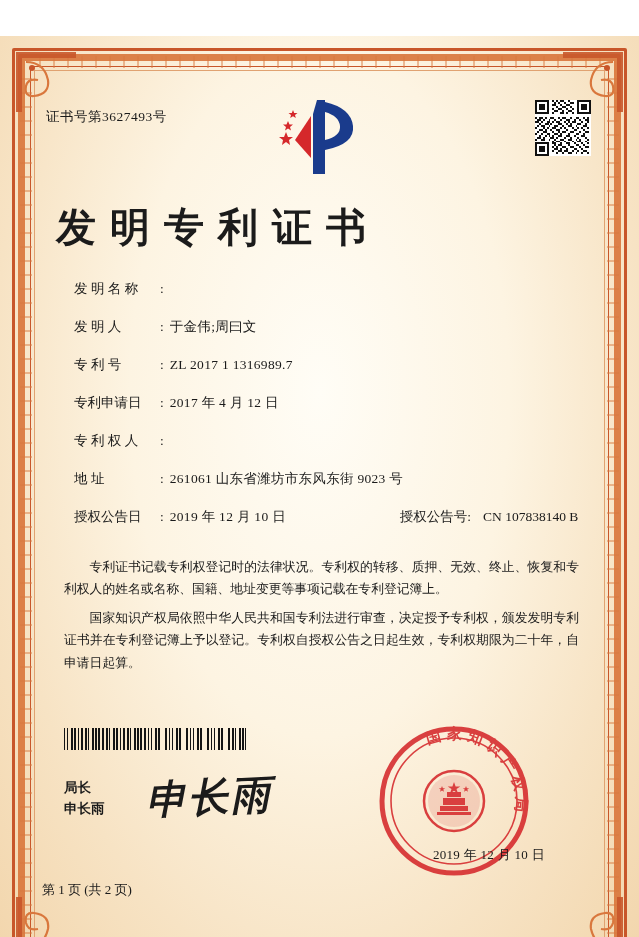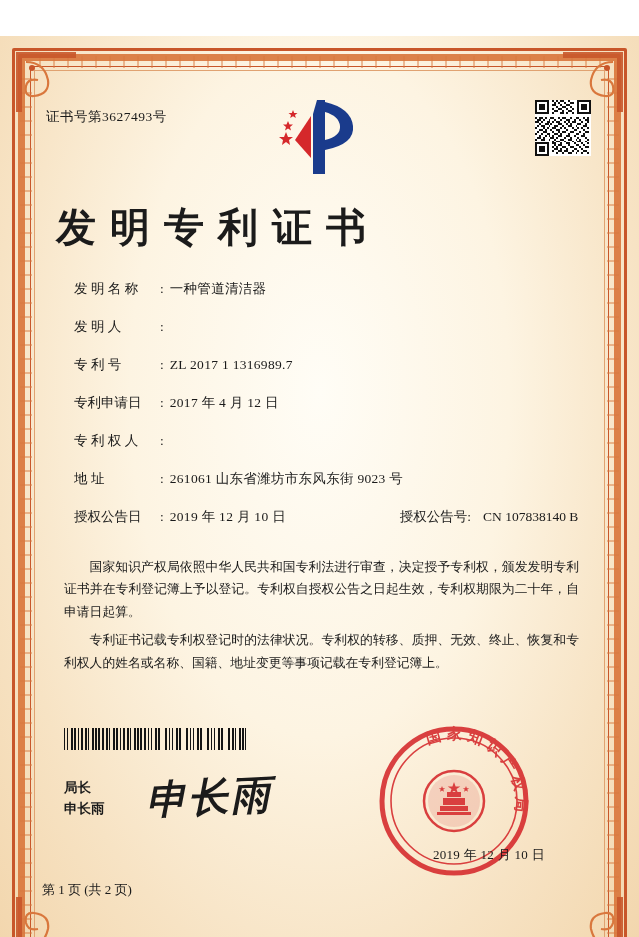--- a/index.html
+++ b/index.html
@@ -524,25 +524,25 @@
         </g>
       </svg>
     </div>
 
     <div class="title">发明专利证书</div>
 
     <div class="fields">
       <div class="field-row">
         <span class="field-label">发 明 名 称</span>
         <span class="field-colon">:</span>
-        <span class="field-value">一种管道清洁器</span>
       </div>
       <div class="field-row">
         <span class="field-label">发 明 人</span>
         <span class="field-colon">:</span>
+        <span class="field-value">于金伟;周曰文</span>
       </div>
       <div class="field-row">
         <span class="field-label">专 利 号</span>
         <span class="field-colon">:</span>
         <span class="field-value">ZL 2017 1 1316989.7</span>
       </div>
       <div class="field-row">
         <span class="field-label">专利申请日</span>
         <span class="field-colon">:</span>
         <span class="field-value">2017 年 4 月 12 日</span>
@@ -560,22 +560,22 @@
         <span class="field-label">授权公告日</span>
         <span class="field-colon">:</span>
         <span class="field-value">2019 年 12 月 10 日</span>
         <span class="field-label2">授权公告号</span>
         <span class="field-colon">:</span>
         <span class="field-value2">CN 107838140 B</span>
       </div>
     </div>
 
     <div class="paragraphs">
+      <p>专利证书记载专利权登记时的法律状况。专利权的转移、质押、无效、终止、恢复和专利权人的姓名或名称、国籍、地址变更等事项记载在专利登记簿上。</p>
       <p>国家知识产权局依照中华人民共和国专利法进行审查，决定授予专利权，颁发发明专利证书并在专利登记簿上予以登记。专利权自授权公告之日起生效，专利权期限为二十年，自申请日起算。</p>
-      <p>专利证书记载专利权登记时的法律状况。专利权的转移、质押、无效、终止、恢复和专利权人的姓名或名称、国籍、地址变更等事项记载在专利登记簿上。</p>
     </div>
 
     <div class="barcode"></div>
 
     <div class="signature-block">
       <div>局长</div>
       <div>申长雨</div>
     </div>
 
     <div class="handwriting">申长雨</div>

